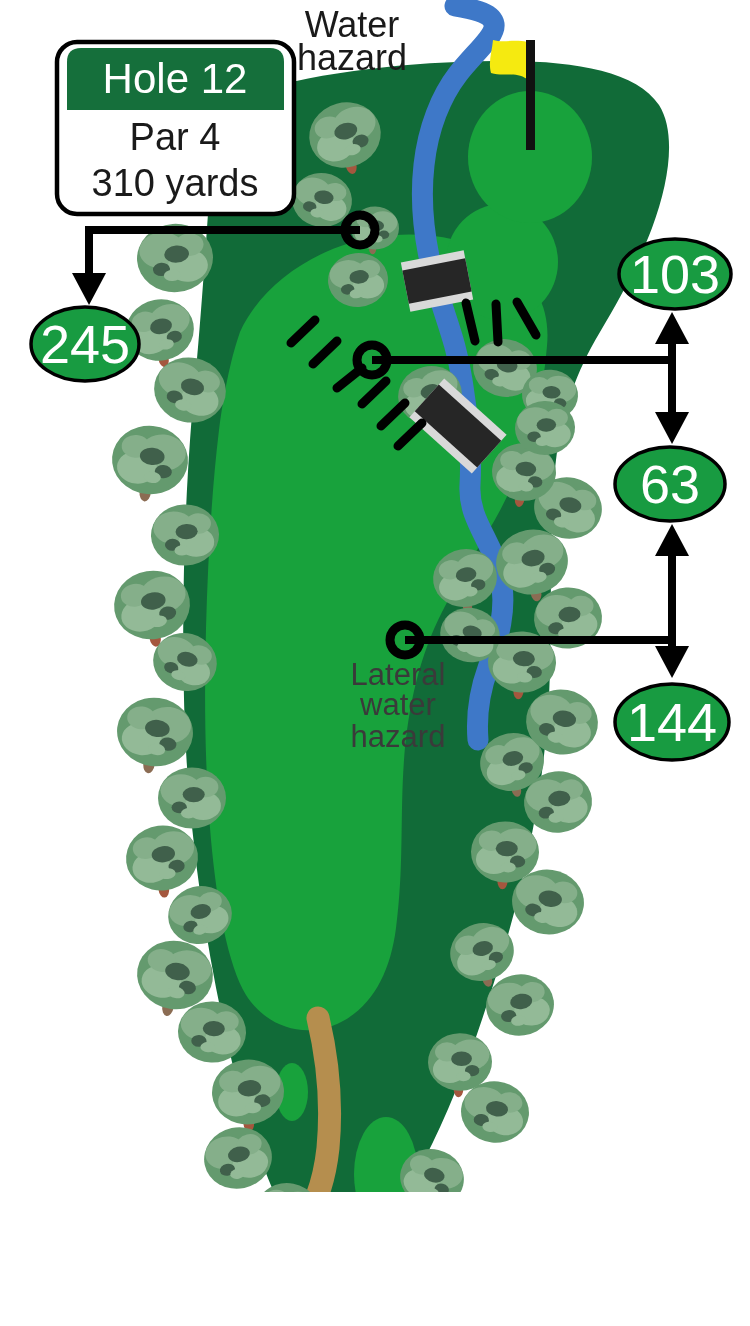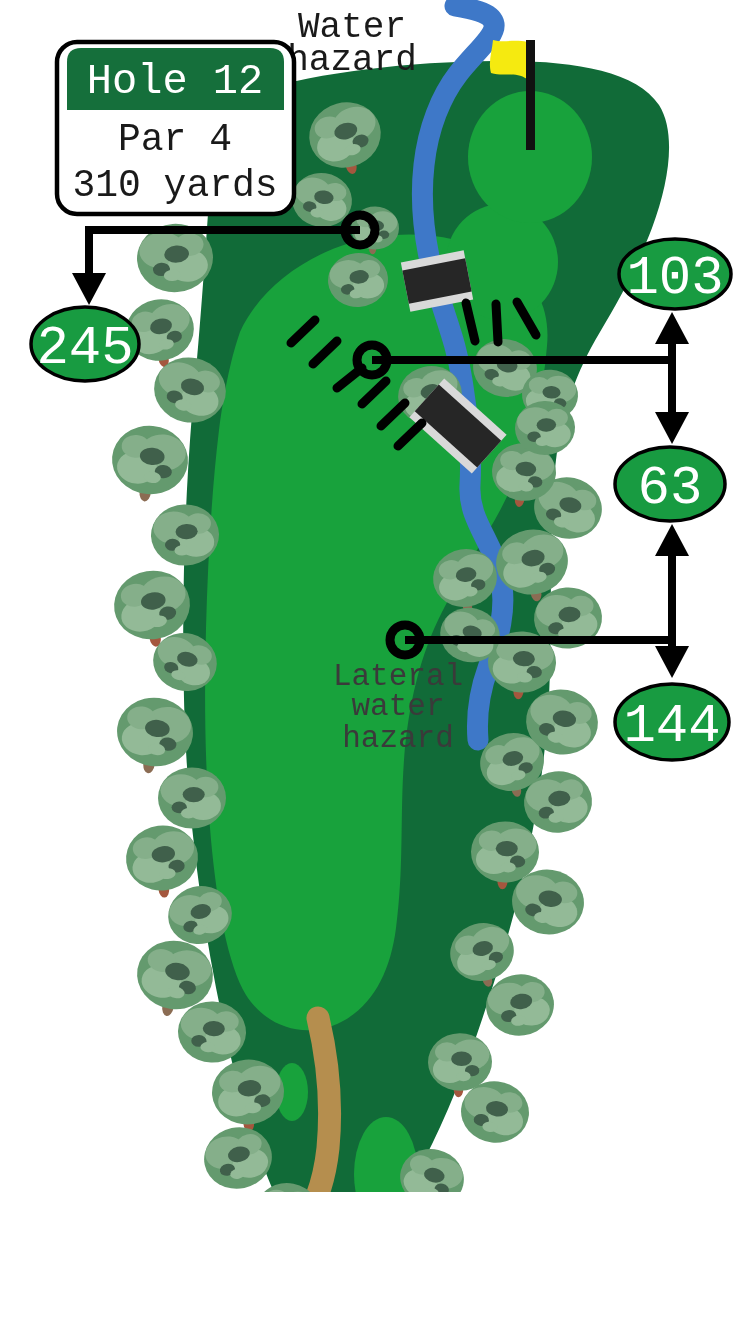--- a/index.html
+++ b/index.html
@@ -1,16 +1,16 @@
 <!DOCTYPE html>
 <html style="--rough: #116B38; --fairway: #18A23C; --badge: #189B41; --headerGreen: #156F3B; --stream: #3E78C8; --path: #B58E4E; --flag: #F5EA10; --treeMid: #649A6E; --treeLight: #85AF8A; --treeLight2: #93BA97; --treeDark: #40604B; --trunk: #8B6C53; --trunkRed: #A4573E; --bridgeGray: #D9D9D9; --bridgeBlack: #262626;"><head>
 <meta charset="utf-8">
 <style>
   html,body{margin:0;padding:0;background:#ffffff;}
-  .stage{width:750px;height:1192px;position:relative;font-family:Liberation Mono, monospace;}
+  .stage{width:750px;height:1192px;position:relative;font-family:Liberation Sans, sans-serif;}
   svg{display:block;}
   .rough{fill:var(--rough);}
   .fairway{fill:var(--fairway);}
   .turf{fill:var(--fairway);}
   .stream{fill:none;stroke:var(--stream);stroke-width:21;stroke-linecap:round;}
   .cartpath{fill:none;stroke:var(--path);stroke-width:23;stroke-linecap:round;}
   .t-mid{fill:var(--treeMid);}
   .t-light{fill:var(--treeLight);}
   .t-light2{fill:var(--treeLight2);}
   .t-dark{fill:var(--treeDark);}

